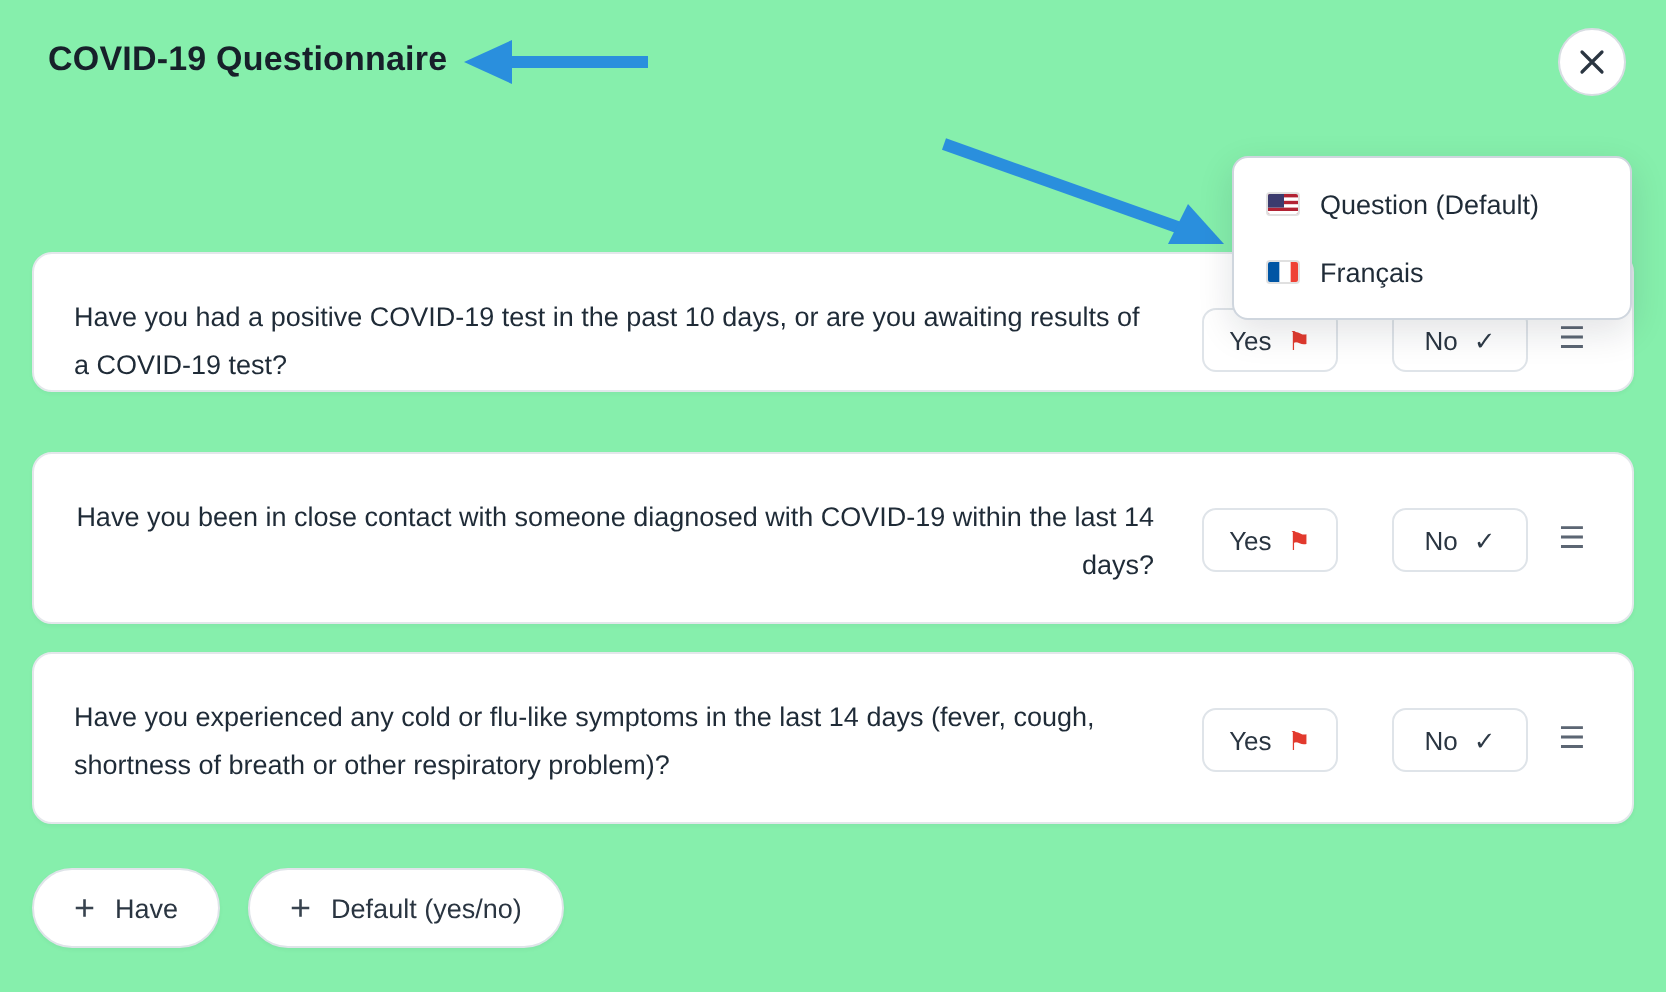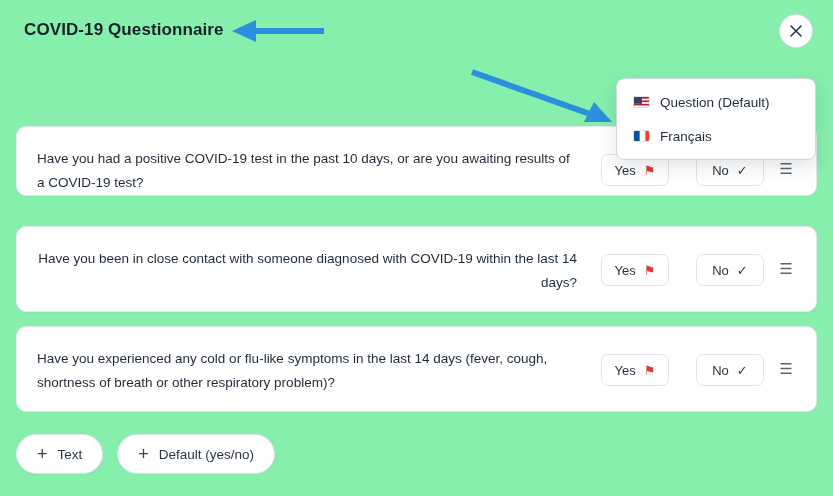--- a/index.html
+++ b/index.html
@@ -247,21 +247,21 @@
         <span>No</span>
         <span class="glyph check-glyph">✓</span>
       </div>
     </div>
     <div class="drag-handle">☰</div>
   </div>
 
   <div class="add-row">
     <div class="add-btn">
       <span class="plus">+</span>
-      <span>Text</span>
+      <span>Have</span>
     </div>
     <div class="add-btn">
       <span class="plus">+</span>
       <span>Default (yes/no)</span>
     </div>
   </div>
 
   <div class="lang-menu">
     <div class="lang-item">
       <span class="flag">

